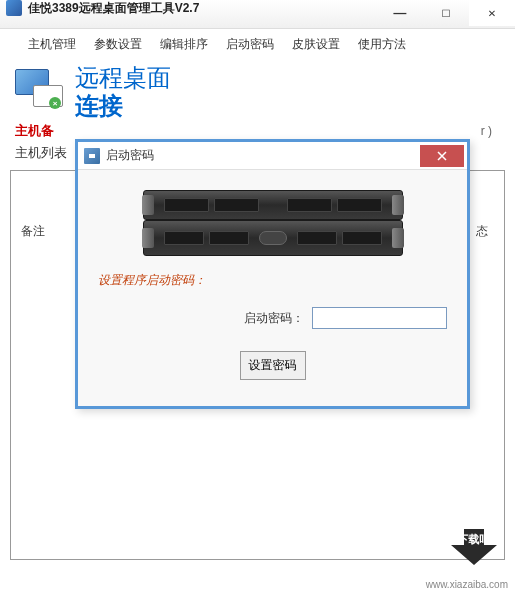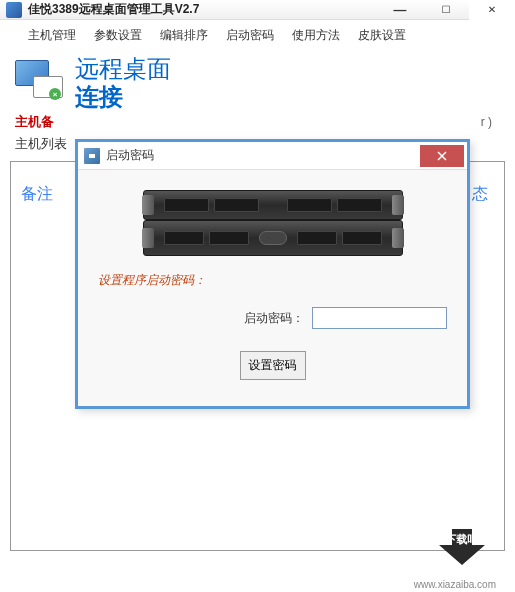--- a/index.html
+++ b/index.html
@@ -1,19 +1,19 @@
 <!DOCTYPE html>
 <html><head>
   <meta charset="utf-8">
   <style>
     * { box-sizing: border-box; margin: 0; padding: 0; font-family: "Microsoft YaHei", "SimSun", sans-serif; }
     body { width: 515px; height: 592px; background: #fff; position: relative; overflow: hidden; }
     
     
-    .titlebar { height: 20px; background: linear-gradient(#fff, #f0f0f0); display: flex; align-items: center; border-bottom: 1px solid #ddd; }
+    .titlebar { height: 29px; background: linear-gradient(#fff, #f0f0f0); display: flex; border-bottom: 1px solid #ddd; }
     .app-icon { width: 16px; height: 16px; margin: 0 6px; background: linear-gradient(135deg, #4a90d9, #2c5aa0); border-radius: 2px; }
     .title-text { flex: 1; font-size: 12px; font-weight: bold; color: #222; }
     .win-controls { display: flex; }
     .win-btn { width: 46px; height: 26px; display: flex; align-items: center; justify-content: center; font-size: 10px; color: #333; cursor: pointer; }
     .win-btn.min { font-size: 18px; line-height: 1; }
     .win-btn.close { background: #fff; }
     
     
     .menubar { display: flex; padding: 4px 20px; font-size: 12px; gap: 2px; }
     .menu-item { padding: 3px 8px; cursor: pointer; color: #333; }
@@ -30,21 +30,21 @@
     
     
     .form-area { padding: 2px 15px; font-size: 13px; color: #333; }
     .form-row { display: flex; align-items: center; margin-bottom: 4px; }
     .form-label { width: 70px; }
     .form-label.red { color: #cc0000; font-weight: bold; }
     .partial-text { color: #666; margin-left: auto; margin-right: 8px; font-size: 12px; }
     
     
     .list-area { margin: 2px 10px; border: 1px solid #999; background: #fff; height: 390px; position: relative; }
-    .list-cell { position: absolute; font-size: 16px; color: #3b82f6; padding: 4px 8px; }
+    .list-cell { position: absolute; font-size: 12px; color: #404040; padding: 4px 8px; margin-top: 30px; }
     .remark-label { left: 2px; top: 18px; }
     .status-label { right: 8px; top: 18px; }
     
     
     .modal { position: absolute; left: 75px; top: 139px; width: 395px; height: 270px; background: #fff; border: 3px solid #5898d8; box-shadow: 3px 3px 8px rgba(0,0,0,0.15); }
     .modal-titlebar { height: 28px; background: #fff; display: flex; align-items: center; border-bottom: 1px solid #e0e0e0; }
     .modal-icon { width: 16px; height: 16px; margin: 0 6px; background: linear-gradient(135deg, #6a9fd4, #3a6fa4); border-radius: 1px; position: relative; }
     .modal-icon::after { content: ''; position: absolute; width: 6px; height: 4px; background: #fff; left: 5px; top: 6px; }
     .modal-title { flex: 1; font-size: 12px; color: #333; }
     .modal-close { width: 44px; height: 22px; margin-right: 3px; background: #c75050; display: flex; align-items: center; justify-content: center; color: #fff; cursor: pointer; }
@@ -64,21 +64,21 @@
     .logo-center { position: absolute; width: 28px; height: 14px; background: #444; border: 1px solid #666; border-radius: 7px; left: 50%; top: 50%; transform: translate(-50%, -50%); }
     
     .modal-label { font-size: 12px; color: #c2410c; margin-bottom: 18px; font-style: italic; }
     .input-row { display: flex; align-items: center; justify-content: flex-end; margin-bottom: 22px; gap: 8px; }
     .input-label { font-size: 12px; color: #333; }
     .pwd-input { width: 135px; height: 22px; border: 1px solid #7a9ac0; padding: 2px 4px; outline: none; font-size: 12px; }
     .btn-row { display: flex; justify-content: center; }
     .set-btn { padding: 5px 8px; font-size: 12px; background: #f0f0f0; border: 1px solid #999; cursor: pointer; }
     
     
-    .watermark { position: absolute; right: 16px; bottom: 0; width: 110px; height: 65px; pointer-events: none; margin-top: 8px; }
+    .watermark { position: absolute; right: 4px; bottom: 0; width: 110px; height: 65px; pointer-events: none; margin-top: 8px; }
     .wm-arrow { position: absolute; right: 12px; top: 0; width: 50px; height: 40px; }
     .wm-text { position: absolute; right: 3px; bottom: 2px; font-size: 10px; color: #888; }
   </style>
 </head>
 <body>
 
 <div class="titlebar">
   <div class="app-icon"></div>
   <div class="title-text">佳悦3389远程桌面管理工具V2.7</div>
   <div class="win-controls">
@@ -86,22 +86,22 @@
     <div class="win-btn">☐</div>
     <div class="win-btn close">✕</div>
   </div>
 </div>
 
 <div class="menubar">
   <div class="menu-item">主机管理</div>
   <div class="menu-item">参数设置</div>
   <div class="menu-item">编辑排序</div>
   <div class="menu-item">启动密码</div>
+  <div class="menu-item">皮肤设置</div>
   <div class="menu-item">使用方法</div>
-  <div class="menu-item">皮肤设置</div>
 </div>
 
 <div class="header-area">
   <div class="header-icon">
     <div class="monitor-back"></div>
     <div class="monitor-front"></div>
     <div class="green-dot">×</div>
   </div>
   <div class="header-text">
     <div class="header-line1">远程桌面</div>

